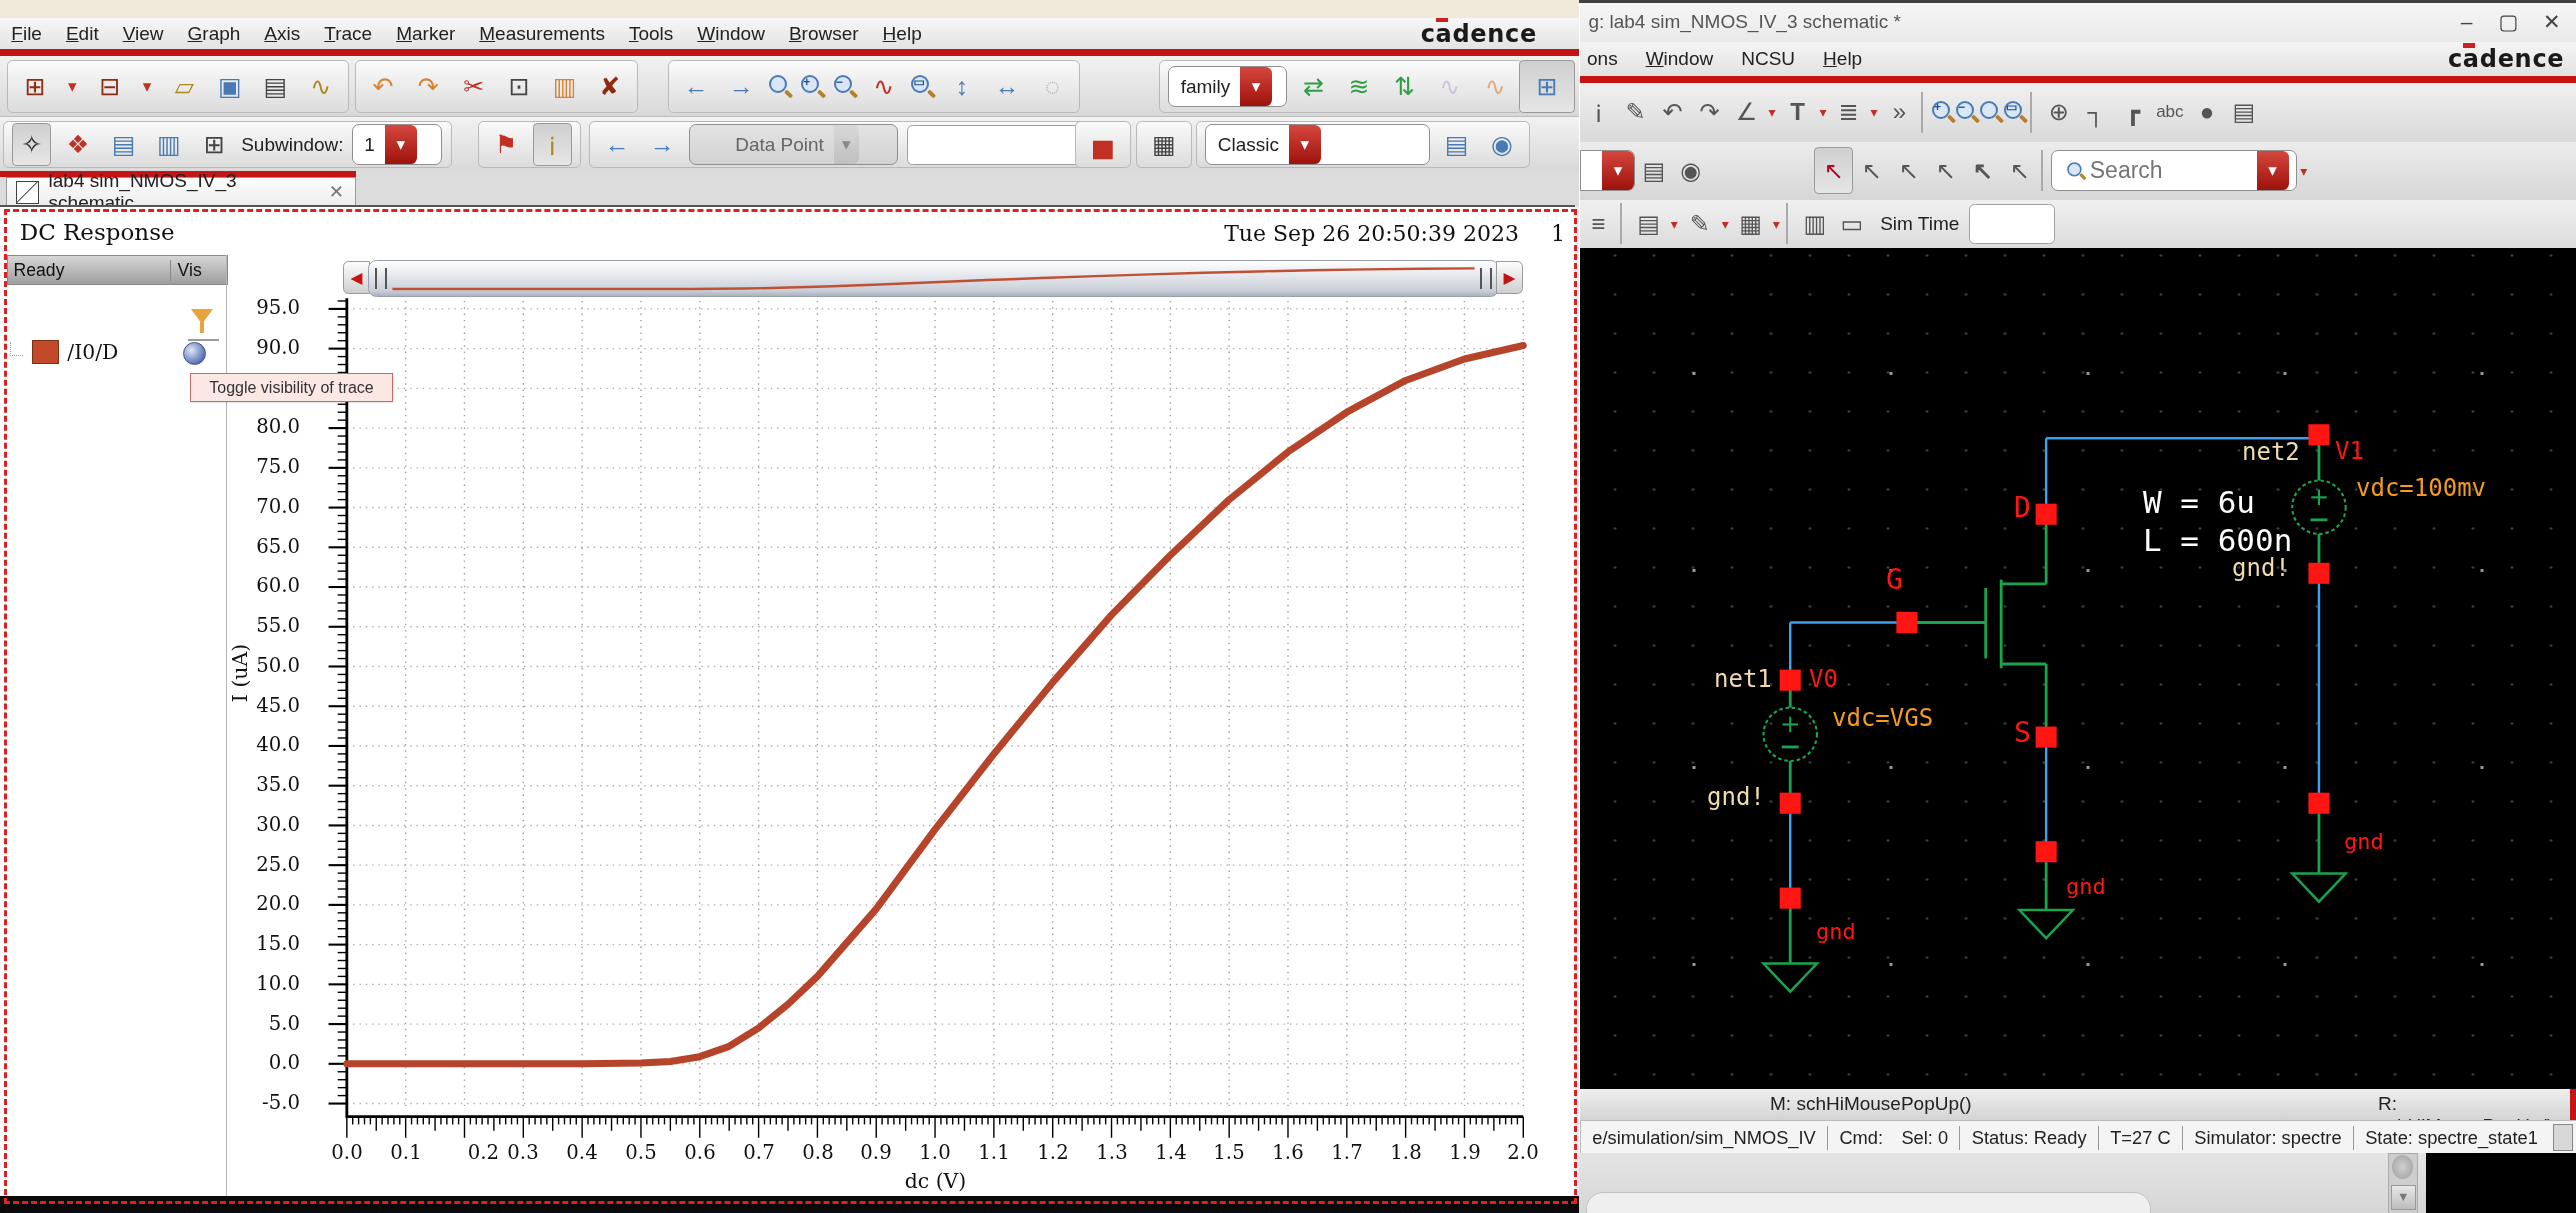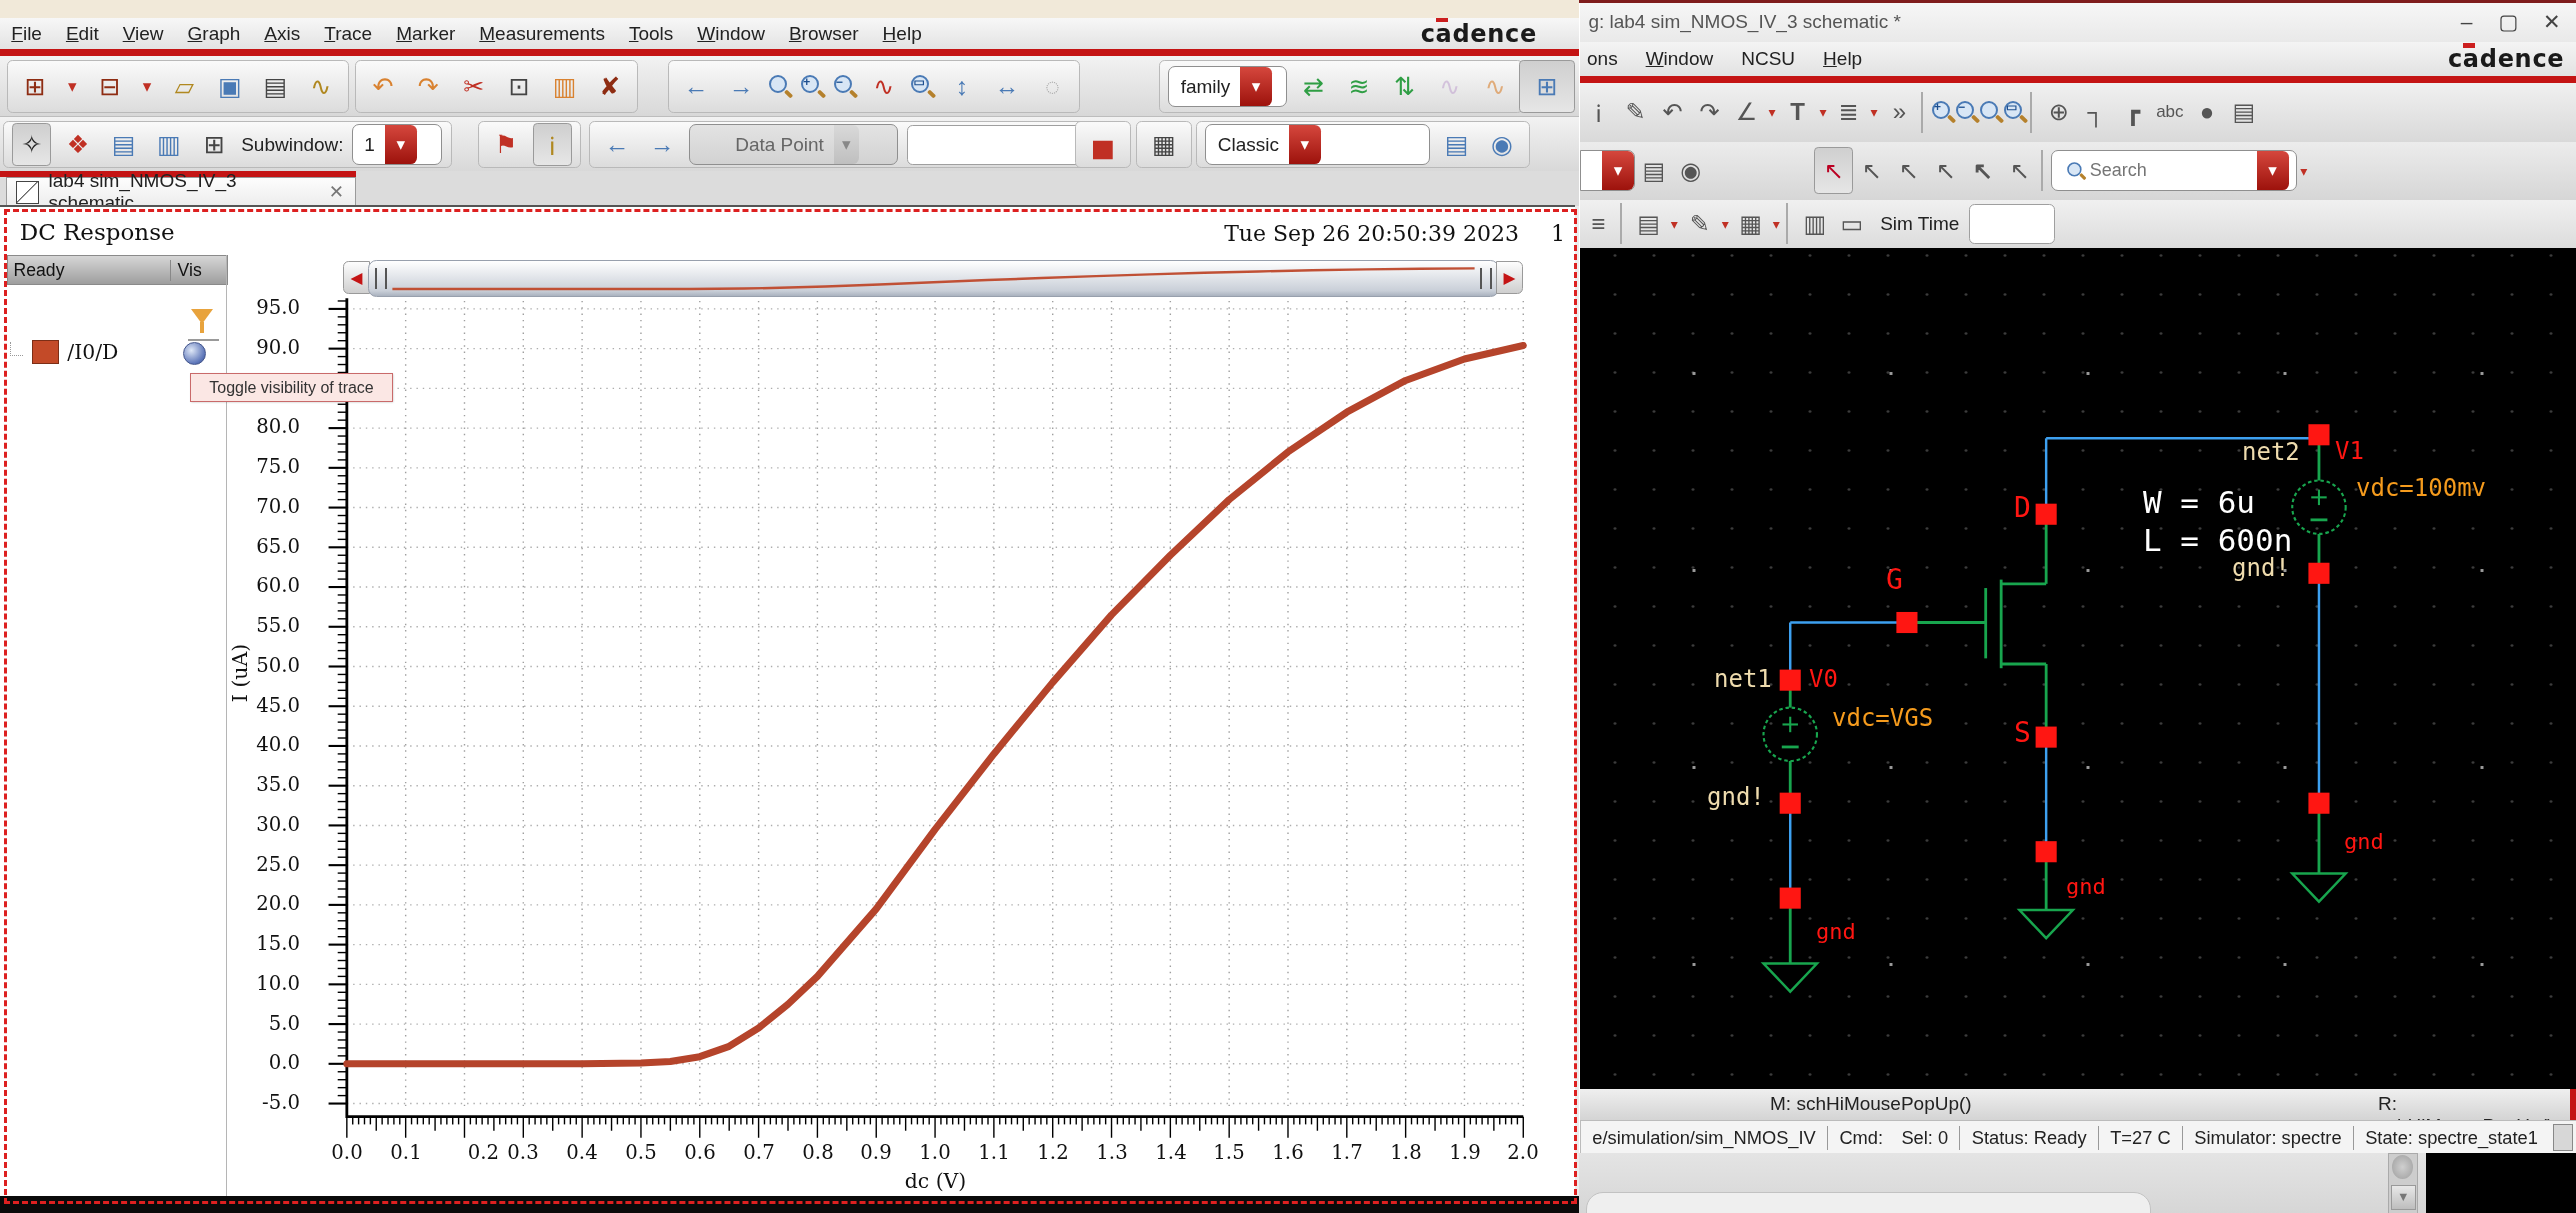--- a/index.html
+++ b/index.html
@@ -1,16 +1,16 @@
 <!DOCTYPE html>
 <html style="font-size:11.3px"><head>
 <meta charset="utf-8">
 <style>
   html,body{margin:0;padding:0;background:#222;}
-  #stage{position:relative;width:2576px;height:1213px;background:#7f1d1d;overflow:hidden;
+  #stage{position:relative;width:2576px;height:1213px;background:#404040;overflow:hidden;
          font-family:"Liberation Sans",sans-serif;}
   .abs{position:absolute;}
   
   #win-left{position:absolute;left:0;top:0;width:1579px;height:1213px;background:#ececec;}
   #wl-topstrip{position:absolute;left:0;top:0;width:1579px;height:18.3px;background:#f1e9d9;}
   #wl-menubar{position:absolute;left:0;top:18.3px;width:1579px;height:31px;background:linear-gradient(#f7f7f7,#e3e3e3);
               display:flex;align-items:center;gap:24px;padding-left:11.3px;font-size:19px;color:#222;}
   .menu-item{cursor:default;}
   #wl-brand{position:absolute;right:42px;top:19.7px;}
   .brand{font-family:"DejaVu Sans",sans-serif;font-weight:bold;font-size:24px;letter-spacing:0.7px;color:#1a1a1a;position:relative;}
@@ -101,21 +101,21 @@
   #bw-scroll{position:absolute;left:809px;top:0;width:28px;height:60px;background:#cdcdcd;border:0.7px solid #aaa;}
   #bw-thumb{position:absolute;left:2.8px;top:1.4px;width:21px;height:24px;background:radial-gradient(#cfcfcf,#9d9d9d);border-radius:50%;}
   #bw-btn{position:absolute;left:2.1px;top:31px;width:22.5px;height:22.5px;background:linear-gradient(#e8e8e8,#bdbdbd);
           border:0.7px solid #999;display:flex;align-items:center;justify-content:center;font-size:12.7px;color:#777;}
   #red-sliver{position:absolute;left:2570px;top:1089px;width:5.6px;height:31px;background:#c41414;}
   .mag{position:relative;display:inline-block;width:24px;height:24px;}
   .mag::before{content:"";position:absolute;left:0.7px;top:0.7px;width:14px;height:14px;border:2.8px solid #4a7ab5;border-radius:50%;background:#d8e6f5;}
   .mag::after{content:"";position:absolute;left:16px;top:17px;width:9.1px;height:4.2px;background:#b5812c;transform:rotate(45deg);border-radius:1.4px;}
   .mag .sub{position:absolute;left:2.8px;top:0px;width:100%;font-size:12px;font-weight:bold;color:#1d4f8f;}
   u{text-decoration:underline;}
-  input.searchbox{border:none;outline:none;background:transparent;font-size:18px;color:#444;width:155px;font-family:"Liberation Sans",sans-serif;}
+  input.searchbox{border:none;outline:none;background:transparent;font-size:23px;color:#444;width:155px;font-family:"Liberation Sans",sans-serif;}
 </style>
 </head>
 <body>
 
 <div id="stage">
 
   <div id="win-left">
     <div id="wl-topstrip"></div>
     <div id="wl-menubar">
         <span class="menu-item"><u>F</u>ile</span>

